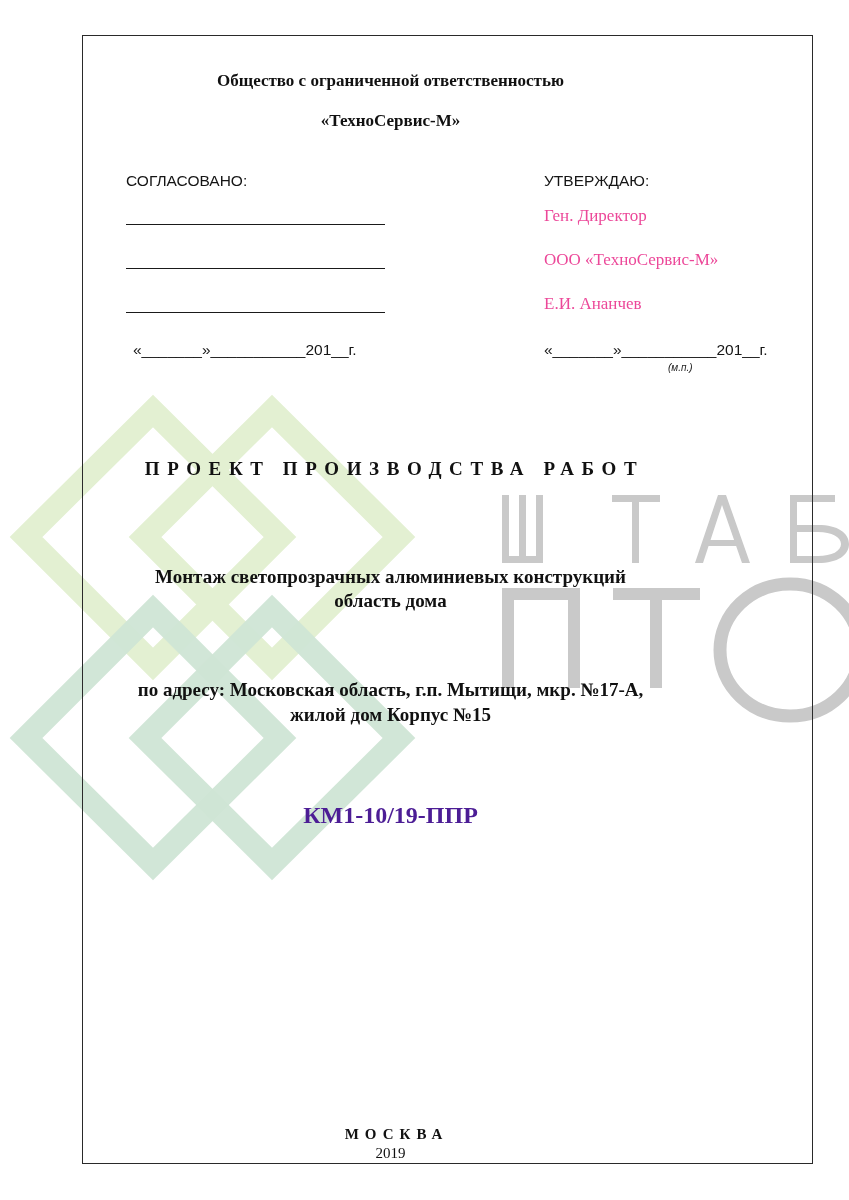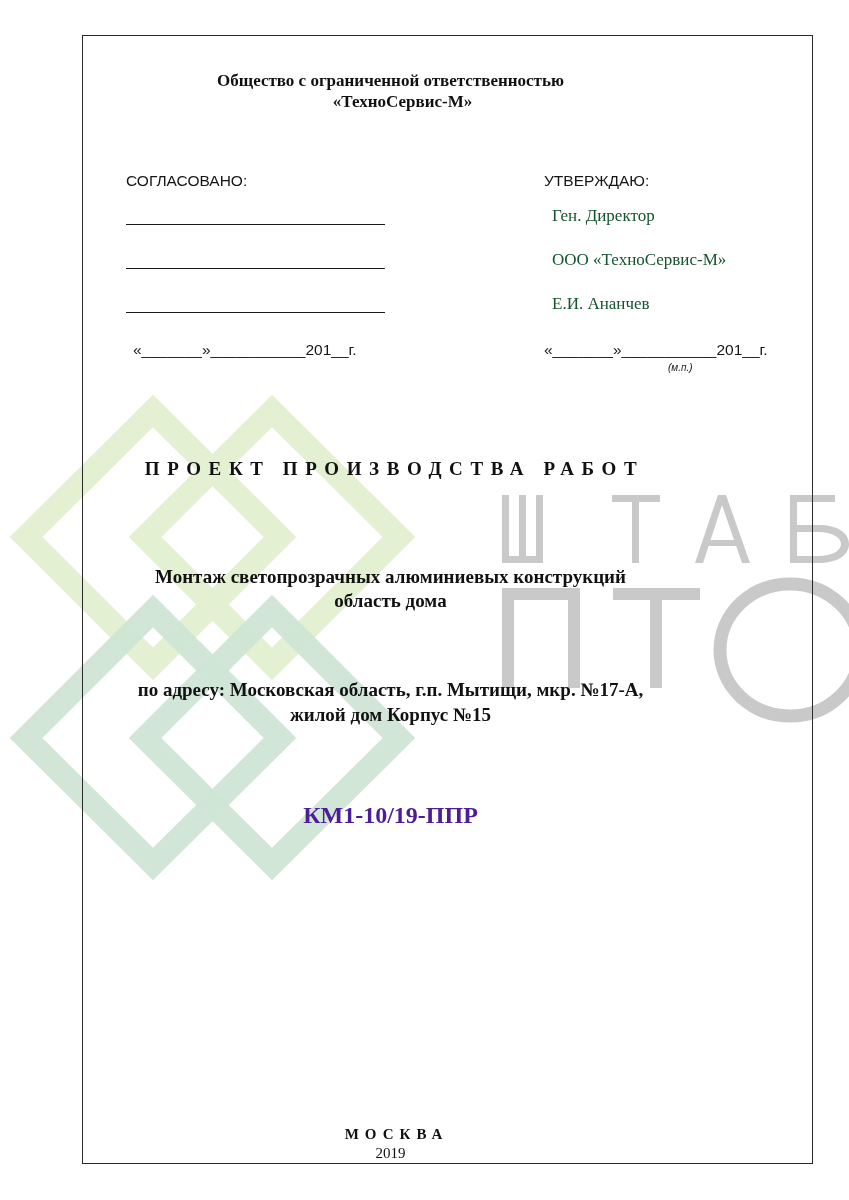--- a/index.html
+++ b/index.html
@@ -50,21 +50,21 @@
   .org-line { font-size: 17px; font-weight: bold; }
   .label-sans { font-size: 15.5px; font-family: "Liberation Sans", sans-serif; color: #151515; }
   .sig-line {
     position: absolute;
     z-index: 3;
     left: 126px;
     width: 259px;
     height: 0;
     border-top: 1.4px solid #1a1a1a;
   }
-  .right-text { font-size: 17px; font-family: "Liberation Serif", serif; color: #14532d; margin-left: 8px; }
+  .right-text { font-size: 17px; font-family: "Liberation Serif", serif; color: #ec4899; }
   .date-line { font-size: 15.5px; font-family: "Liberation Sans", sans-serif; color: #151515; letter-spacing: 0px; }
   .stamp { font-size: 10px; font-style: italic; font-family: "Liberation Sans", sans-serif; color: #222; }
   .main-title { font-size: 19px; font-weight: bold; letter-spacing: 7.6px; color: #111; }
   .subtitle { font-size: 19px; font-weight: bold; color: #111; }
   .code { font-size: 24px; font-weight: bold; color: #4c1d95; }
   .city { font-size: 15px; font-weight: bold; letter-spacing: 6px; }
   .year { font-size: 15px; font-weight: normal; }
 </style>
 </head>
 <body>
@@ -100,21 +100,21 @@
     <rect x="613" y="588" width="87" height="12"></rect>
     <rect x="650" y="588" width="12" height="100"></rect>
 
     <ellipse cx="790" cy="650" rx="70" ry="66" fill="none" stroke="#c9c9c9" stroke-width="13"></ellipse>
   </g>
 </svg>
 
 <div class="frame"></div>
 
 <div class="txt center org-line" style="top:72px;">Общество с ограниченной ответственностью</div>
-<div class="txt center org-line" style="top:93px;padding-left:12px;">«ТехноСервис-М»</div>
+<div class="txt center org-line" style="top:112px;">«ТехноСервис-М»</div>
 
 <div class="txt label-sans" style="left:126px; top:173px;">СОГЛАСОВАНО:</div>
 <div class="sig-line" style="top:224px;"></div>
 <div class="sig-line" style="top:268px;"></div>
 <div class="sig-line" style="top:312px;"></div>
 <div class="txt date-line" style="left:133px; top:342px;">«_______»___________201__г.</div>
 
 <div class="txt label-sans" style="left:544px; top:173px;">УТВЕРЖДАЮ:</div>
 <div class="txt right-text" style="left:544px; top:207px;">Ген. Директор</div>
 <div class="txt right-text" style="left:544px; top:251px;">ООО «ТехноСервис-М»</div>

